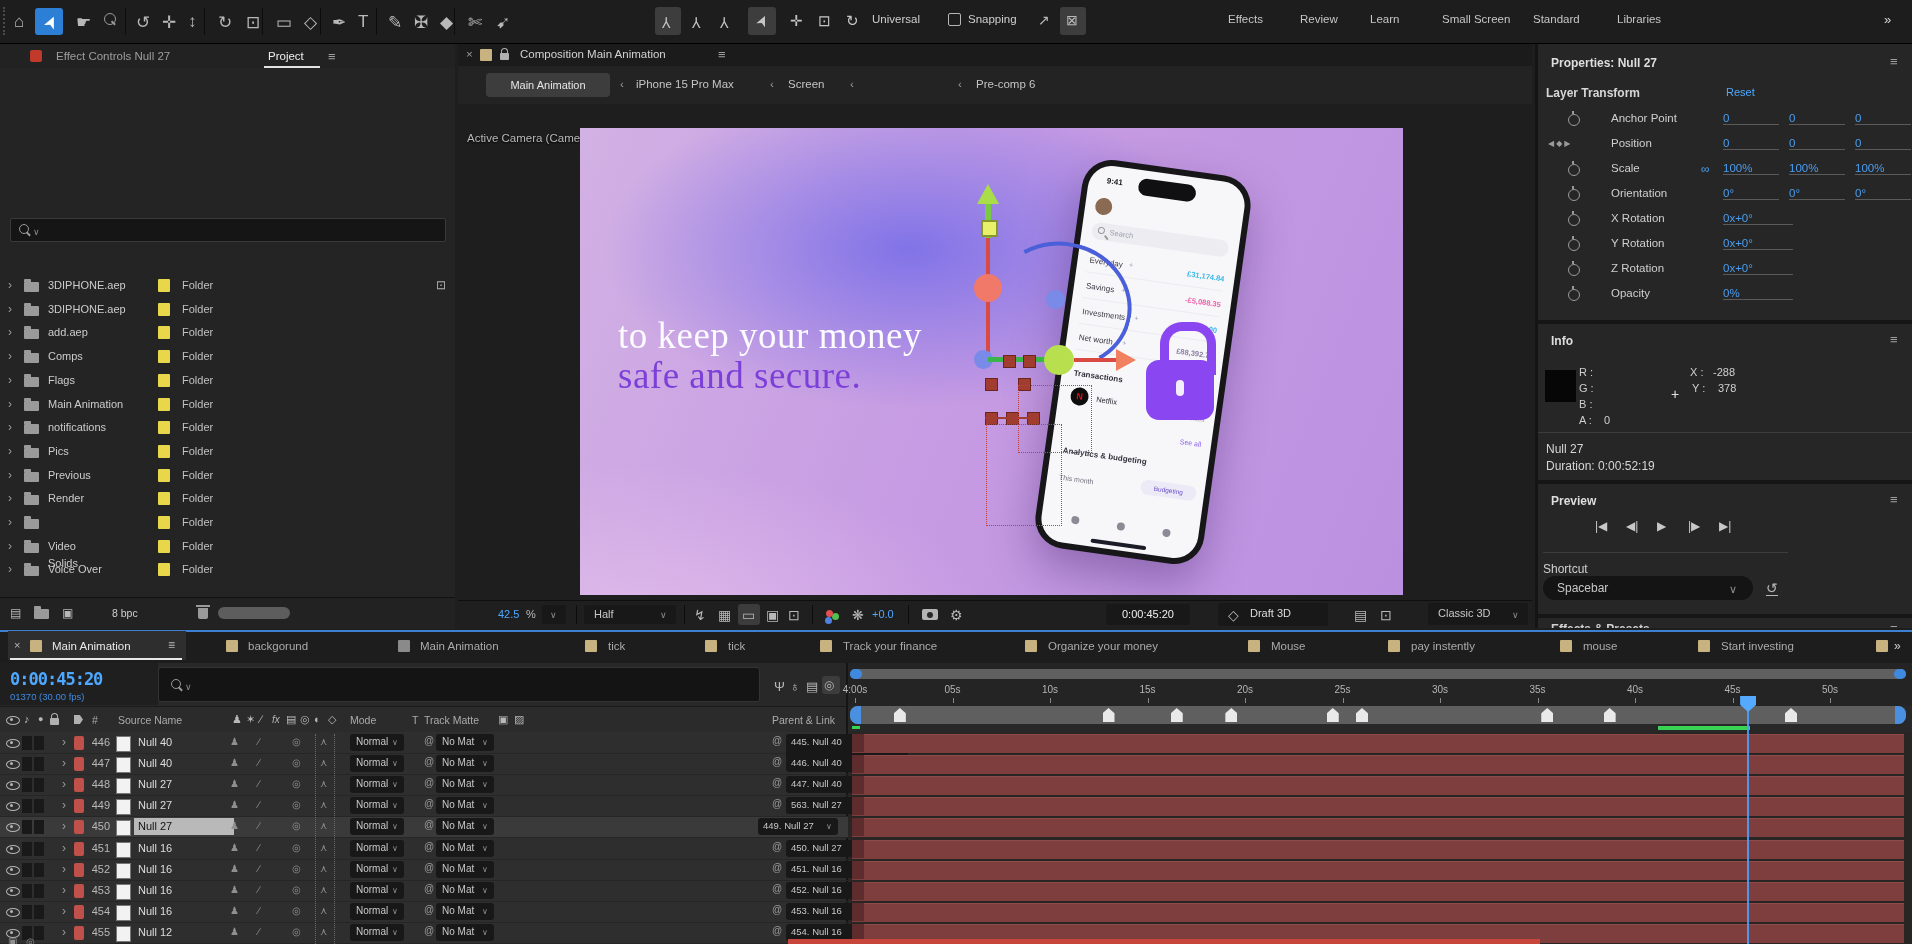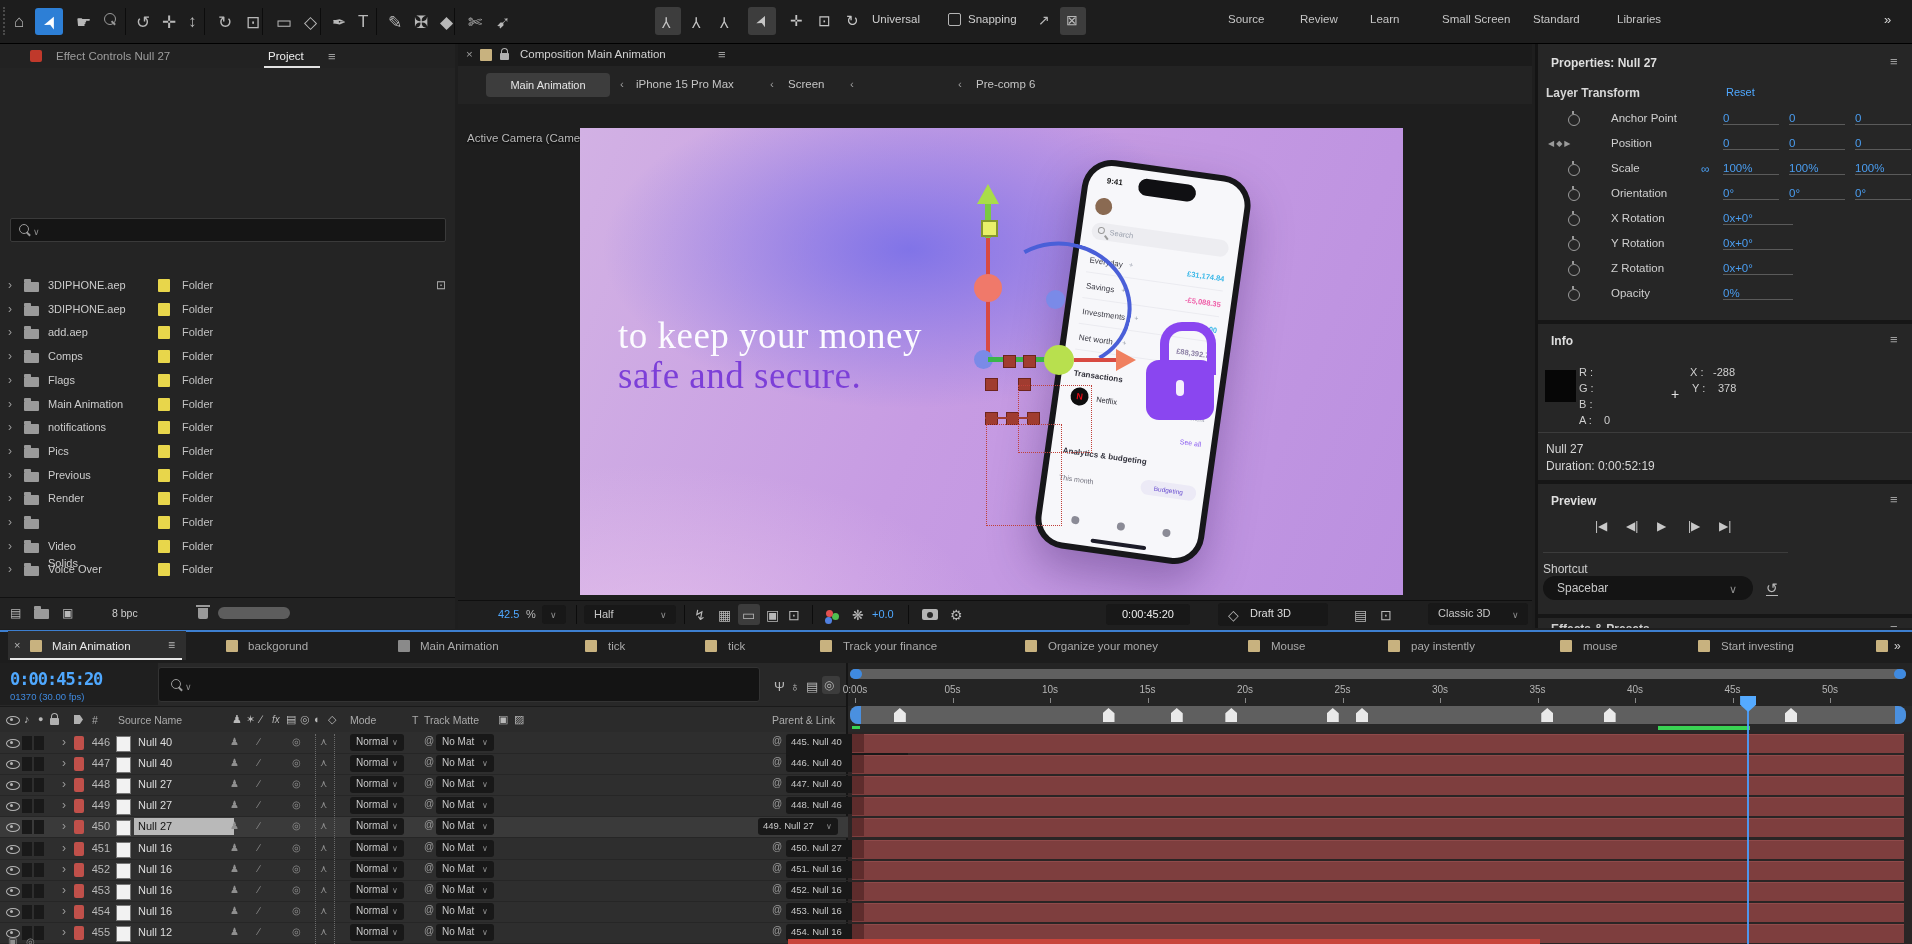--- a/index.html
+++ b/index.html
@@ -378,21 +378,21 @@
       <div class="abs" style="left:692px;top:12px;font-size:15px;color:#c5c5c5;">⅄</div>
       <div class="abs" style="left:720px;top:12px;font-size:15px;color:#c5c5c5;">⅄</div>
       <div class="abs" style="left:748px;top:7px;width:28px;height:28px;background:#3d3d3d;border-radius:3px;"></div>
       <div class="abs" style="left:756px;top:12px;font-size:15px;color:#c5c5c5;transform:rotate(-65deg);">➤</div>
       <div class="abs" style="left:790px;top:12px;font-size:15px;color:#c5c5c5;">✛</div>
       <div class="abs" style="left:818px;top:12px;font-size:15px;color:#c5c5c5;">⊡</div>
       <div class="abs" style="left:846px;top:12px;font-size:15px;color:#c5c5c5;">↻</div>
       <div class="abs" style="left:1038px;top:12px;font-size:14px;color:#b8b8b8;">↗</div>
       <div class="abs" style="left:1060px;top:7px;width:26px;height:28px;background:#3d3d3d;border-radius:3px;"></div>
       <div class="abs" style="left:1066px;top:12px;font-size:14px;color:#b8b8b8;">⊠</div>
-      <div class="abs" style="left:1228px;top:13px;color:#c6c6c6;font-size:11.5px;">Source</div>
+      <div class="abs" style="left:1228px;top:13px;color:#c6c6c6;font-size:11.5px;">Effects</div>
       <div class="abs" style="left:1300px;top:13px;color:#c6c6c6;font-size:11.5px;">Review</div>
       <div class="abs" style="left:1370px;top:13px;color:#c6c6c6;font-size:11.5px;">Learn</div>
       <div class="abs" style="left:1442px;top:13px;color:#c6c6c6;font-size:11.5px;">Small Screen</div>
       <div class="abs" style="left:1533px;top:13px;color:#c6c6c6;font-size:11.5px;">Standard</div>
       <div class="abs" style="left:1617px;top:13px;color:#c6c6c6;font-size:11.5px;">Libraries</div>
       <div class="abs" style="left:0;top:275px;width:455px;height:22px;">
         <div class="abs" style="left:8px;top:3px;color:#9a9a9a;font-size:12px;">›</div>
         <div class="folderic abs" style="left: 24px; top: 7px;"></div>
         <div class="abs" style="left: 48px; top: 4px; color: rgb(204, 204, 204);">3DIPHONE.aep</div>
         <div class="abs" style="left:158px;top:4px;width:12px;height:13px;background:#e8d64b;border-radius:1px;"></div>
@@ -507,21 +507,21 @@
       <div class="abs" style="left:1411px;top:640px;color:#aaa;font-size:11.5px;white-space:nowrap;">pay instently</div>
       <div class="abs" style="left:1560px;top:640px;width:12px;height:12px;background:#c8b27f;border-radius:1px;"></div>
       <div class="abs" style="left:1583px;top:640px;color:#aaa;font-size:11.5px;white-space:nowrap;">mouse</div>
       <div class="abs" style="left:1698px;top:640px;width:12px;height:12px;background:#c8b27f;border-radius:1px;"></div>
       <div class="abs" style="left:1721px;top:640px;color:#aaa;font-size:11.5px;white-space:nowrap;">Start investing</div>
       <div class="abs" style="left:1876px;top:640px;width:12px;height:12px;background:#c8b27f;border-radius:1px;"></div>
       <div class="abs" style="left:1894px;top:639px;color:#d0d0d0;font-size:12px;">»</div>
       <div class="abs" style="left:850px;top:669px;width:1056px;height:10px;background:#606060;border-radius:5px;"></div>
       <div class="abs" style="left:850px;top:669px;width:12px;height:10px;background:#3f8ae0;border-radius:5px;"></div>
       <div class="abs" style="left:1894px;top:669px;width:12px;height:10px;background:#3f8ae0;border-radius:5px;"></div>
-      <div class="abs" style="left:855px;top:684px;transform:translateX(-50%);color:#b5b5b5;font-size:10px;">0:00s</div>
+      <div class="abs" style="left:855px;top:684px;transform:translateX(-50%);color:#b5b5b5;font-size:10px;">4:00s</div>
       <div class="abs" style="left:855px;top:698px;width:1px;height:5px;background:#888;"></div>
       <div class="abs" style="left:952.5px;top:684px;transform:translateX(-50%);color:#b5b5b5;font-size:10px;">05s</div>
       <div class="abs" style="left:952.5px;top:698px;width:1px;height:5px;background:#888;"></div>
       <div class="abs" style="left:1050px;top:684px;transform:translateX(-50%);color:#b5b5b5;font-size:10px;">10s</div>
       <div class="abs" style="left:1050px;top:698px;width:1px;height:5px;background:#888;"></div>
       <div class="abs" style="left:1147.5px;top:684px;transform:translateX(-50%);color:#b5b5b5;font-size:10px;">15s</div>
       <div class="abs" style="left:1147.5px;top:698px;width:1px;height:5px;background:#888;"></div>
       <div class="abs" style="left:1245px;top:684px;transform:translateX(-50%);color:#b5b5b5;font-size:10px;">20s</div>
       <div class="abs" style="left:1245px;top:698px;width:1px;height:5px;background:#888;"></div>
       <div class="abs" style="left:1342.5px;top:684px;transform:translateX(-50%);color:#b5b5b5;font-size:10px;">25s</div>
@@ -657,21 +657,21 @@
           <div class="abs" style="left:6px;top:2px;color:#c8c8c8;font-size:10px;">Normal</div>
           <div class="abs" style="left:42px;top:4px;color:#8f8f8f;font-size:8px;">∨</div>
         </div>
         <div class="abs" style="left:424px;top:2px;color:#999;font-size:10px;">@</div>
         <div class="abs" style="left:436px;top:1px;width:58px;height:17px;background:#181818;border-radius:3px;">
           <div class="abs" style="left:6px;top:2px;color:#c8c8c8;font-size:10px;">No Mat</div>
           <div class="abs" style="left:46px;top:4px;color:#8f8f8f;font-size:8px;">∨</div>
         </div>
         <div class="abs" style="left:772px;top:2px;color:#999;font-size:10px;">@</div>
         <div class="abs" style="left:786px;top:1px;width:80px;height:17px;background:#181818;border-radius:3px;">
-          <div class="abs" style="left:5px;top:2px;color:#c8c8c8;font-size:9.5px;white-space:nowrap;">448. Null 46</div>
+          <div class="abs" style="left:5px;top:2px;color:#c8c8c8;font-size:9.5px;white-space:nowrap;">563. Null 27</div>
           <div class="abs" style="left:68px;top:4px;color:#8f8f8f;font-size:8px;">∨</div>
         </div>
       </div>
       <div class="abs" style="left:852px;top:797.3px;width:1052px;height:18px;background:#7e3e3e;border-top:1px solid #8f4a4a;"></div>
       <div class="abs" style="left:852px;top:797.3px;width:12px;height:18px;background:#5e2c2c;"></div>
       <div class="abs" style="left:0;top:817.4px;width:848px;height:20px;border-bottom:1px solid #262626;background:#3a3a3a;">
         <div class="eye" style="left: 6px; top: 6px;"></div>
         <div class="abs" style="left:22px;top:3px;width:10px;height:14px;background:#191919;"></div>
         <div class="abs" style="left:34px;top:3px;width:10px;height:14px;background:#191919;"></div>
         <div class="abs" style="left:62px;top:2px;color:#9a9a9a;font-size:12px;">›</div>

